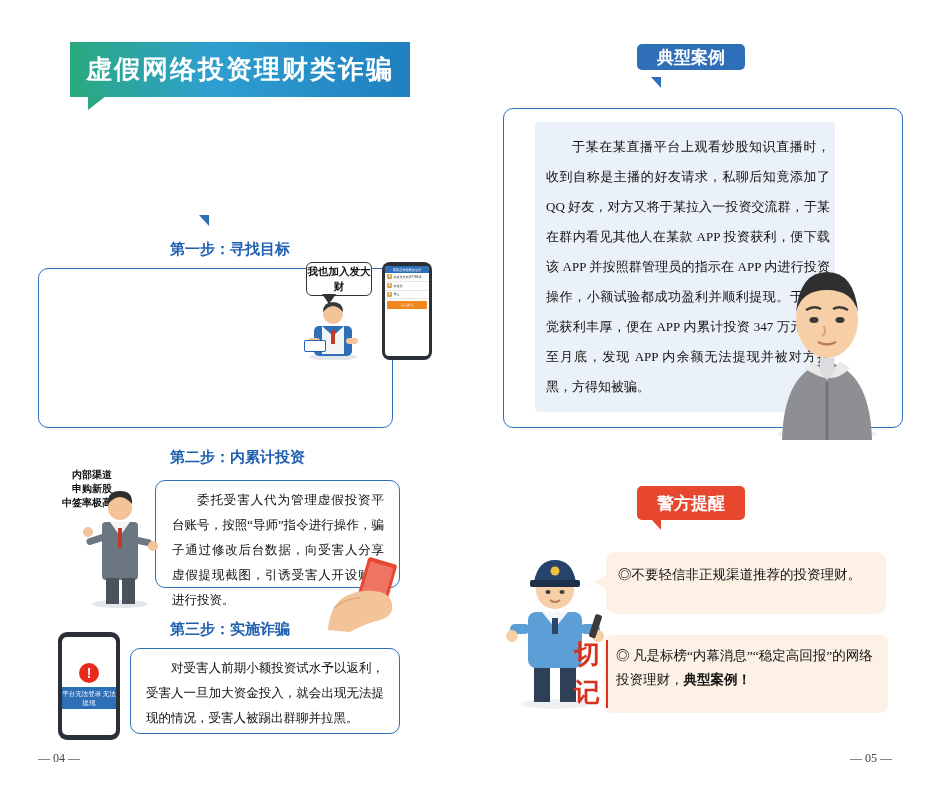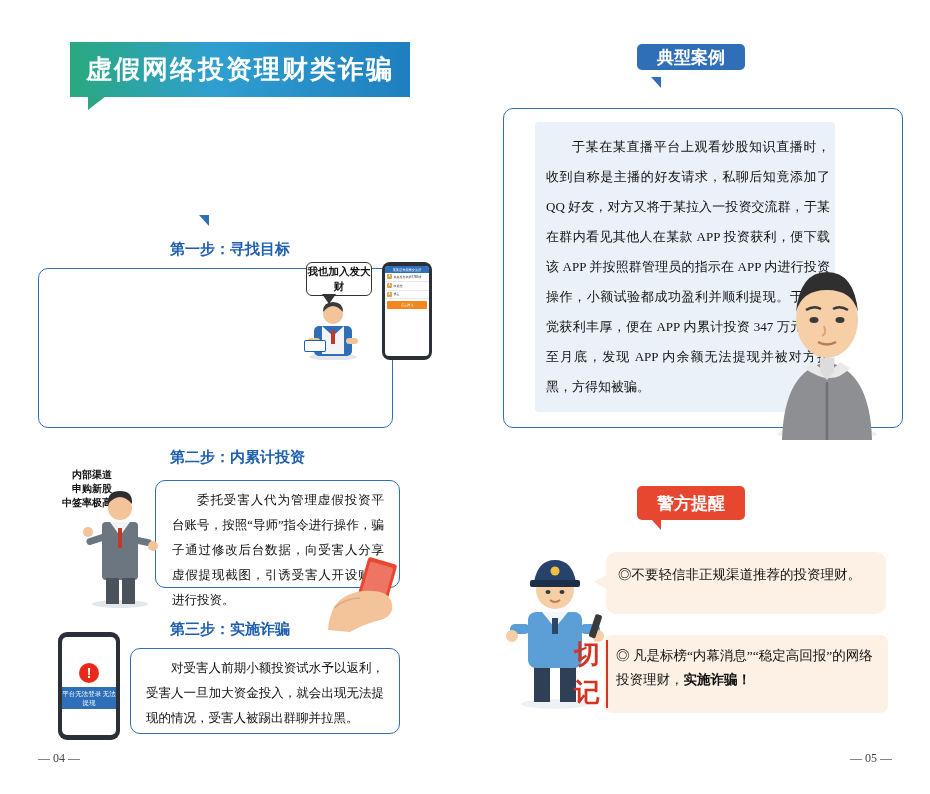--- a/index.html
+++ b/index.html
@@ -561,18 +561,18 @@
   </svg>
 
   <div class="warn-bubble"></div>
   <div class="warn-bubble-tail"></div>
   <div class="warn-bubble-text">◎不要轻信非正规渠道推荐的投资理财。</div>
 
   <div class="remember-box"></div>
   <div class="remember-divider"></div>
   <div class="remember-char">切记</div>
   <div class="remember-text">
-    <span>◎ 凡是标榜“内幕消息”“稳定高回报”的网络投资理财，</span><span class="bold-red">实施诈骗！</span>
+    <span>◎ 凡是标榜“内幕消息”“稳定高回报”的网络投资理财，</span><span class="bold-red">典型案例！</span>
   </div>
 
   <div class="pagenum right">— 05 —</div>
 
 </div>
 
 </body></html>

